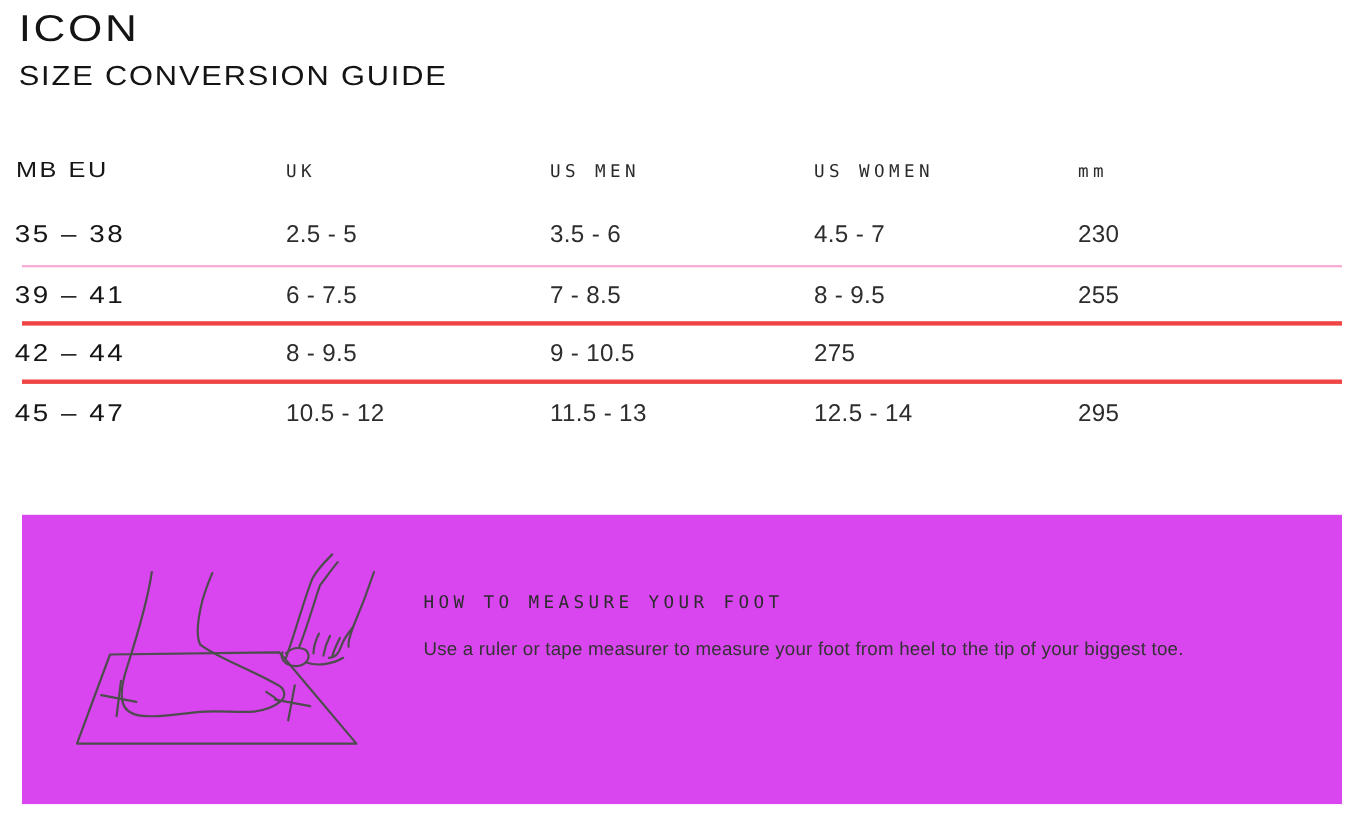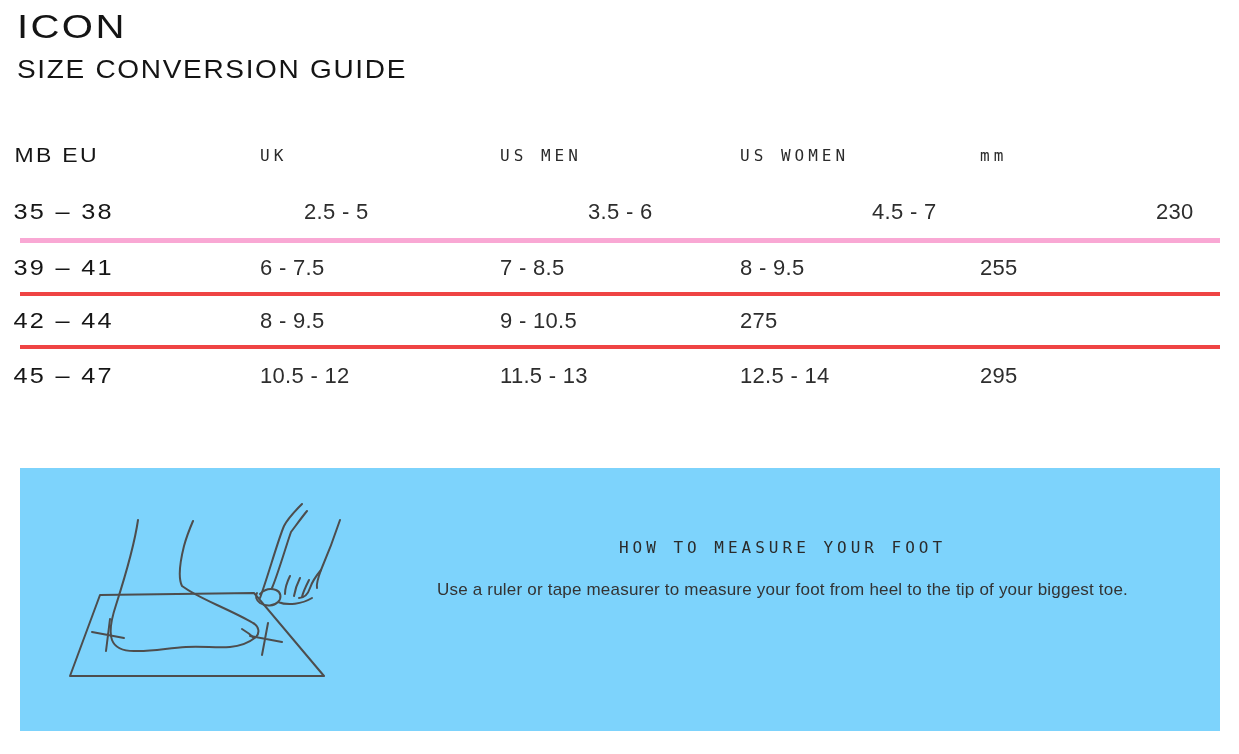--- a/index.html
+++ b/index.html
@@ -17,41 +17,40 @@
   .page-subtitle {
     display:inline-block; margin-top:9px; font-size:25px; font-weight:400;
     letter-spacing:1.5px; transform:scaleX(1.12); transform-origin:left center;
     color:#141414;
   }
 
   
   .size-table { position:absolute; left:20px; top:125px; width:1200px; }
   .t-row { display:grid; grid-template-columns:repeat(5, 240px); align-items:center; }
   .t-row.header { height:60px; }
-  .t-row.r0 { height:58px; border-bottom:5px solid #f9a8d4;gap:44px; }
+  .t-row.r0 { height:58px; border-bottom:2px solid #f9a8d4; }
   .t-row.r1, .t-row.r2 { height:53px; border-bottom:4px solid #ef4444; }
   .t-row.r3 { height:53px; }
   .cell { text-align:left; white-space:nowrap; }
   .mono-head {
     font-family:"DejaVu Sans Mono", monospace; font-size:16px; letter-spacing:4px;
     color:#2b2b2b;
   }
   .wide-cell span {
     display:inline-block; transform:scaleX(1.15); transform-origin:center;
     letter-spacing:2px; color:#161616;
   }
   .head-wide span { font-size:20px; }
   .data-wide span { font-size:22px; }
   .data-cell { font-size:22px; color:#2d2d2d; letter-spacing:0.3px; }
 
   
   .measure-panel {
     position:absolute; left:20px; top:468px; width:1200px; height:263px;
-    background:#7dd3fc;
-    text-align:center;
+    background:#d946ef;
   }
   .illus { position:absolute; left:30px; top:22px; }
   .panel-text { position:absolute; left:365px; top:70px; width:795px; }
   .measure-heading {
     font-family:"DejaVu Sans Mono", monospace; font-size:16px; letter-spacing:4px;
     color:#2b2b2b; font-weight:400;
   }
   .measure-paragraph {
     margin-top:19px; font-size:17px; line-height:28px; color:#333333;
     letter-spacing:0.2px;

